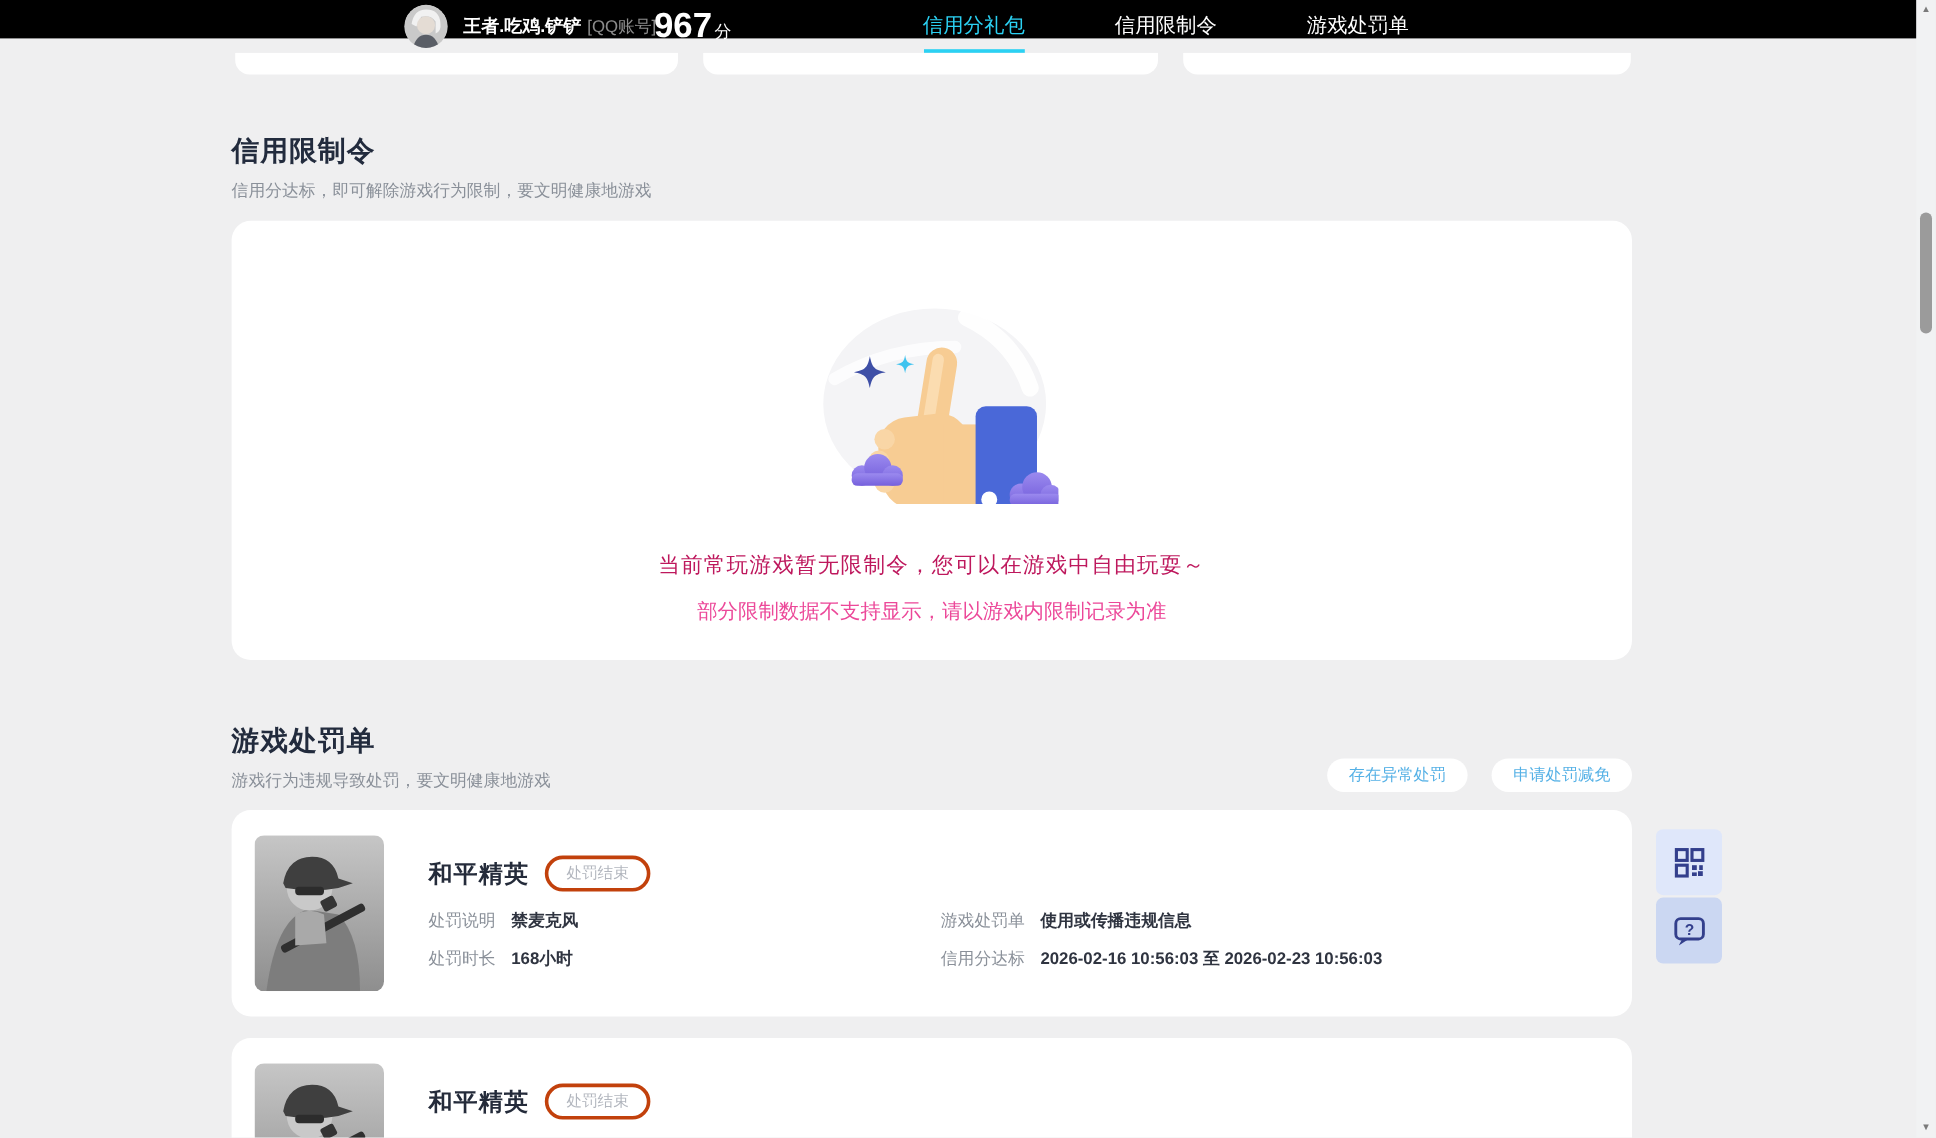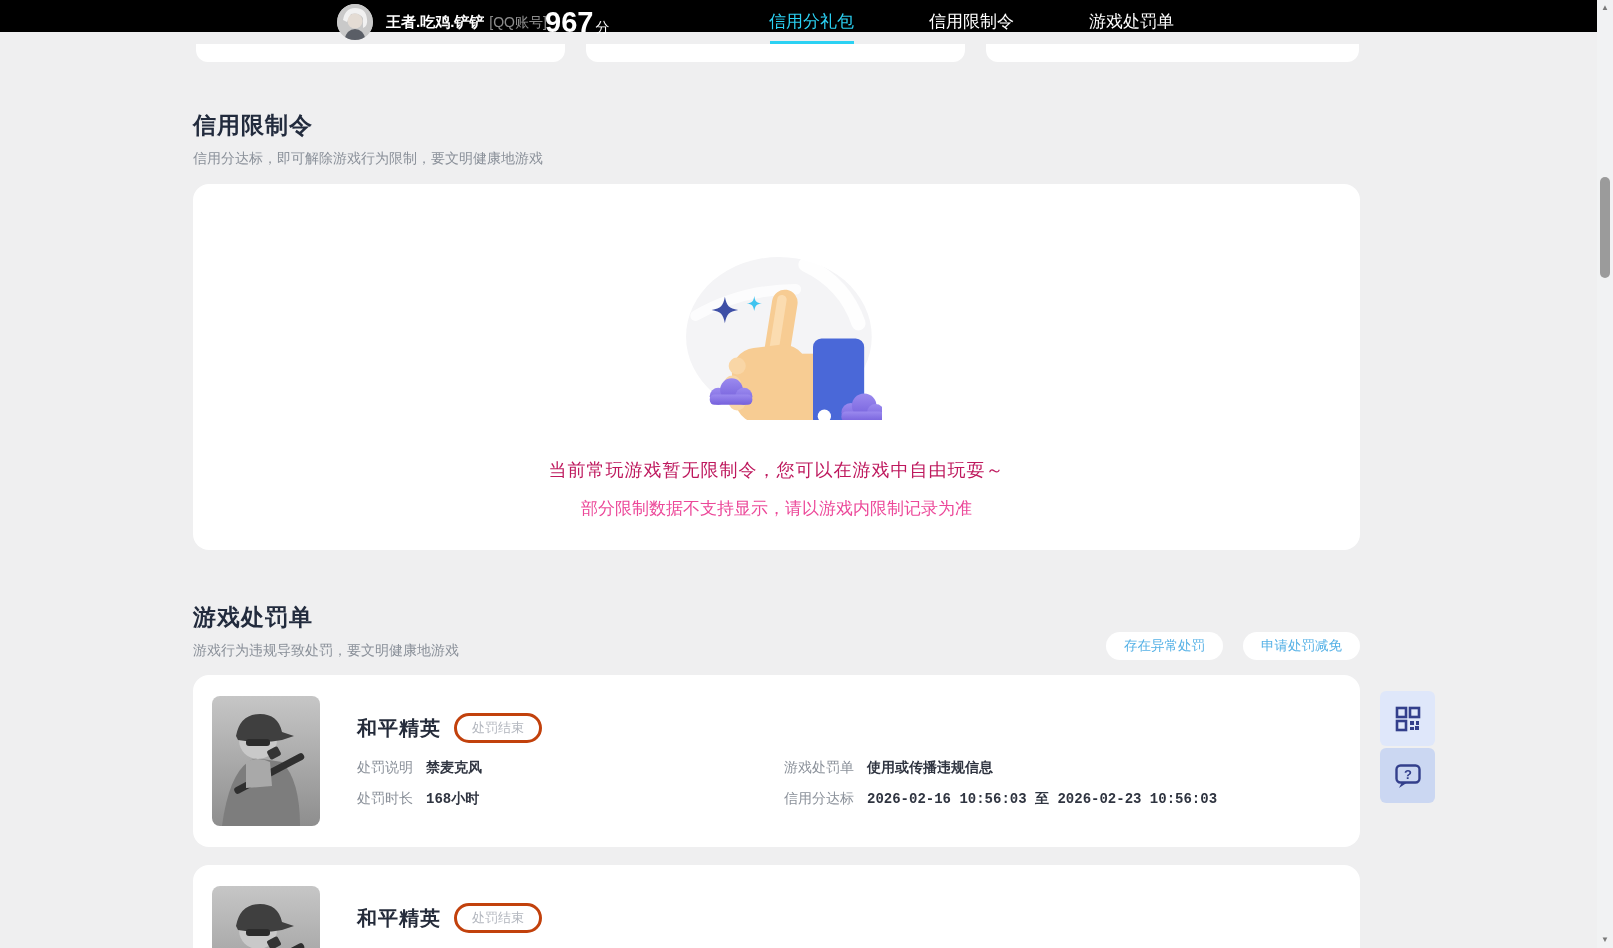--- a/index.html
+++ b/index.html
@@ -41,21 +41,21 @@
   .pill-btn { height:28px; line-height:28px; padding:0 18px; border:none; border-radius:14px; background:#fff; color:#55B1E6; font-size:13.5px; cursor:pointer; font-family:inherit; white-space:nowrap; }
 
   .pen-card { position:relative; margin-top:15px; height:172px; background:#fff; border-radius:16px; }
   .pen-card.partial { margin-top:18px; height:200px; }
   .thumb { position:absolute; left:19px; top:21px; width:108px; height:130px; border-radius:8px; overflow:hidden; }
   .card-body { position:absolute; left:164px; top:38px; right:20px; }
   .title-row { display:flex; align-items:center; }
   .game-title { font-size:20px; font-weight:700; color:#242B3A; letter-spacing:1px; }
   .status-badge { margin-left:13px; border:3px solid #c2410c; color:#B2B6BE; font-size:13px; padding:3px 15px; border-radius:999px; white-space:nowrap; }
   .fields { margin-top:16px; display:grid; grid-template-columns:427px 1fr; row-gap:13px; font-size:14px; }
-  .field { white-space:nowrap;font-family:Liberation Mono, monospace; }
+  .field { white-space:nowrap; }
   .f-label { color:#8A9099; }
   .f-value { color:#2F3440; margin-left:13px; font-weight:600; }
 
   
   .float-btns { position:absolute; left:1380px; top:691px; width:55px; z-index:15; }
   .float-btn { width:55px; height:55px; border:none; border-radius:6px; display:flex; align-items:center; justify-content:center; cursor:pointer; margin-bottom:2px; }
   .fb-qr { background:#DFE7FA; }
   .fb-help { background:#CBD7F2; }
 
   

